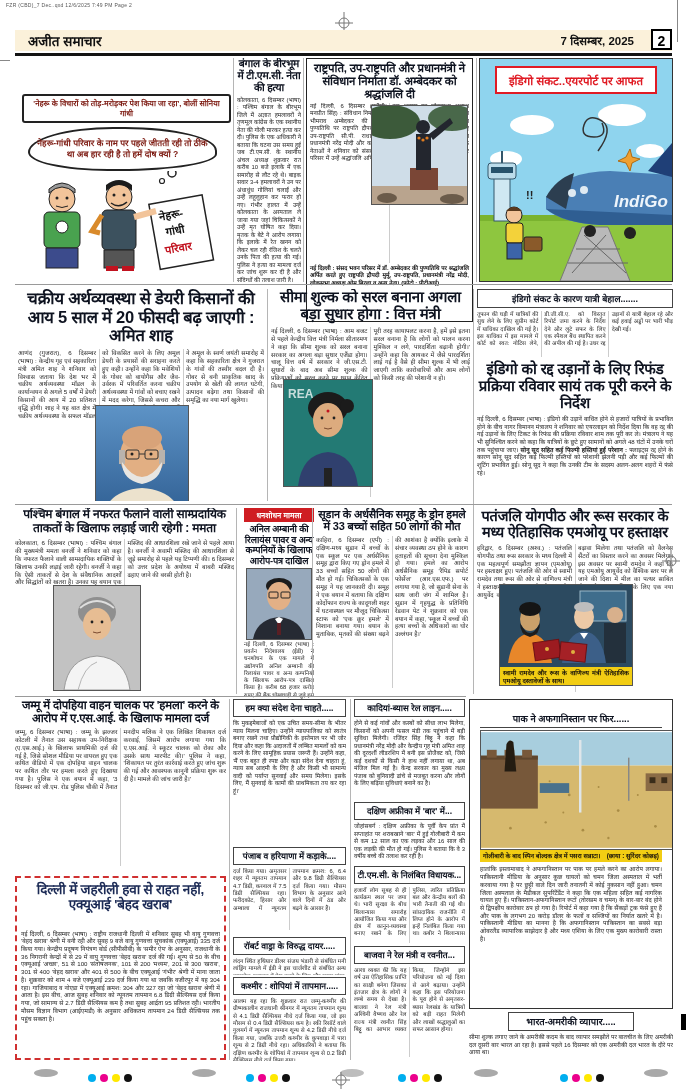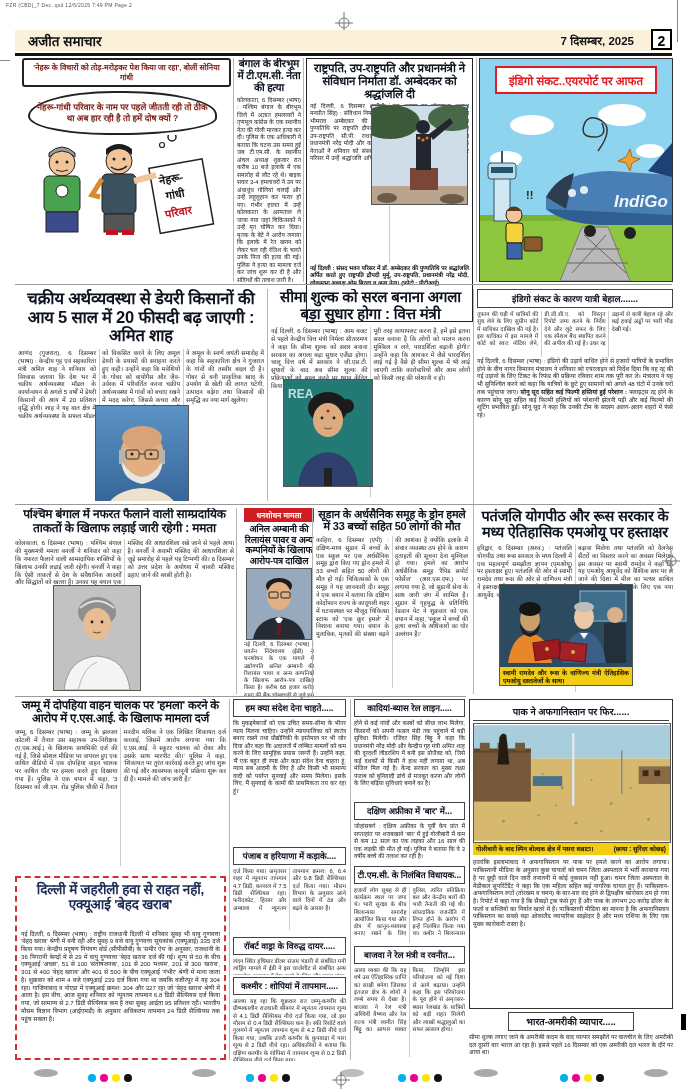--- a/index.html
+++ b/index.html
@@ -24,21 +24,21 @@
   .masthead{font-size:13.5px;font-weight:bold;color:#111;padding-left:5px;}
   .hdate{font-size:11.5px;font-weight:bold;color:#111;padding-right:30px;}
   .pagebox{position:absolute;left:651px;top:29px;width:21px;height:21px;border:2px solid #000;
            background:#fff;font-size:14px;font-weight:bold;text-align:center;line-height:21px;box-sizing:border-box;}
   .rule{position:absolute;left:15px;top:53px;width:657px;height:3px;background:#141414;}
   .printline{position:absolute;left:6px;top:2px;font-size:5px;color:#555;letter-spacing:0.3px;}
   .crosshair{stroke:#777;stroke-width:1;fill:none;}
   .bubble{border:2px solid #222;border-radius:48% 52% 55% 45% / 62% 58% 42% 46%;
           padding:9px 7px;font-size:8.6px;font-weight:bold;color:#7d1b12;text-align:center;line-height:1.25;background:#fff;}
   .capbox{border:2px solid #222;border-radius:3px;padding:3px 3px;font-size:7.8px;font-weight:bold;
-          color:#7d1b12;text-align:center;line-height:1.25;background:#fff;}
+          color:#7d1b12;text-align:center;line-height:1.25;background:#fff;margin-top:36px;}
   .redlabel{background:#cf1d22;color:#fff;font-size:7.6px;font-weight:bold;text-align:center;
             padding:2px 1px;margin-bottom:2px;}
   .cmyk span{display:inline-block;width:8px;height:8px;border-radius:50%;margin-right:4px;}
   .oval{position:absolute;width:24px;height:8px;border-radius:50%;background:#a9a9a9;}
   .dashedred{border:2px dashed #d03030;}
 </style>
 </head>
 <body>
 
 <div class="printline">FZR (CBD)_7 Dec..qxd  12/6/2025  7:49 PM  Page 2</div>
@@ -223,20 +223,21 @@
       <rect x="40" y="88" width="8" height="18" fill="#222"></rect>
     </svg>
   </div>
 </div>
 
 <div class="vr" style="left:473px;top:289px;height:405px"></div>
 
 <div class="article" style="left:477px;top:289px;width:196px;height:212px">
   <div class="boxhl">इंडिगो संकट के कारण यात्री बेहाल.......</div>
   <div class="bd cols3" style="font-size:5.8px;height:46px;overflow:hidden">तूफान की घड़ी में यात्रियों की सुध लेने के लिए सुप्रीम कोर्ट में याचिका दाखिल की गई है। इस याचिका में इस मामले में कोर्ट को स्वत: नोटिस लेने, डी.जी.सी.ए. को विस्तृत रिपोर्ट जमा करने के निर्देश देने और लुटे सफर के लिए एक स्पैशल बैंच स्थापित करने की अपील की गई है। उधर रद्द उड़ानों से यात्री बेहाल रहे और कई हवाई अड्डों पर भारी भीड़ देखी गई।</div>
+  <div class="hl" style="font-size:15px;margin:4px 0 3px">इंडिगो को रद्द उड़ानों के लिए रिफंड प्रक्रिया रविवार सायं तक पूरी करने के निर्देश</div>
   <div class="bd" style="font-size:6.1px;height:96px;overflow:hidden">
     <span>नई दिल्ली, 6 दिसम्बर (भाषा) : इंडिगो की उड़ानें बाधित होने से हजारों यात्रियों के प्रभावित होने के बीच नागर विमानन मंत्रालय ने शनिवार को एयरलाइन को निर्देश दिया कि वह रद्द की गई उड़ानों के लिए टिकट के रिफंड की प्रक्रिया रविवार शाम तक पूरी कर ले। मंत्रालय ने यह भी सुनिश्चित करने को कहा कि यात्रियों के छूटे हुए सामानों को अगले 48 घंटों में उनके घरों तक पहुंचाया जाए। </span><b>सोनू सूद सहित कई फिल्मी हस्तियां हुईं परेशान :</b><span> फ्लाइट्स रद्द होने के कारण सोनू सूद सहित कई फिल्मी हस्तियों को परेशानी झेलनी पड़ी और कई फिल्मों की शूटिंग प्रभावित हुई। सोनू सूद ने कहा कि उनकी टीम के सदस्य अलग-अलग शहरों में फंसे रहे।</span>
   </div>
 </div>
 
 <div class="hr" style="left:15px;top:504px;width:657px"></div>
 
 <div class="article" style="left:15px;top:508px;width:219px;height:186px">
   <div class="hl" style="font-size:12px;margin-bottom:4px">पश्चिम बंगाल में नफरत फैलाने वाली साम्प्रदायिक ताकतों के खिलाफ लड़ाई जारी रहेगी : ममता</div>
   <div style="position:relative;height:152px;overflow:hidden">
@@ -353,21 +354,21 @@
 </div>
 <div class="article" style="left:354px;top:866px;width:111px;height:78px">
   <div class="boxhl" style="font-size:8.6px">टी.एम.सी. के निलंबित विधायक...</div>
   <div class="bd cols2" style="font-size:5.7px;height:56px;overflow:hidden">हजारों लोग सुबह से ही कार्यक्रम स्थल पर जमा थे। भारी सुरक्षा के बीच शिलान्यास समारोह आयोजित किया गया और क्षेत्र में कानून-व्यवस्था बनाए रखने के लिए पुलिस, त्वरित प्रतिक्रिया बल और केन्द्रीय बलों की भारी तैनाती की गई थी। सांप्रदायिक राजनीति में लिप्त होने के आरोप में इन्हें निलंबित किया गया था। कबीर ने शिलान्यास के लिए 6 दिसम्बर का दिन चुना था। इसी दिन 1992 में अयोध्या में बाबरी मस्जिद ढहाई गई थी।</div>
 </div>
 <div class="article" style="left:354px;top:946px;width:111px;height:114px">
   <div class="boxhl" style="font-size:8.6px">बाजवा ने रेल मंत्री व रवनीत...</div>
   <div class="bd cols2" style="font-size:5.8px;height:90px;overflow:hidden">आशा व्यक्त की कि यह वर्ष उस ऐतिहासिक प्राप्ति का साक्षी बनेगा जिसका इंतजार क्षेत्र के लोगों ने लम्बे समय से देखा है। बाजवा ने रेल मंत्री अश्विनी वैष्णव और रेल राज्य मंत्री रवनीत सिंह बिट्टू का आभार व्यक्त किया, जिन्होंने इस परियोजना को नई दिशा से आगे बढ़ाया। उन्होंने कहा कि इस परियोजना के पूरा होने से अमृतसर-ब्यास रेलखंड के यात्रियों को बड़ी राहत मिलेगी और लाखों श्रद्धालुओं का सफर आसान होगा।</div>
 </div>
 
-<div class="article" style="left:469px;top:699px;width:204px;height:310px;border:1px solid #333;box-sizing:border-box;padding:3px">
+<div class="article" style="left:469px;top:699px;width:204px;height:310px;border:1px solid #333;box-sizing:border-box;padding:10px">
   <div class="boxhl" style="font-size:9.5px;border:none;border-bottom:1px solid #444;margin-bottom:2px">पाक ने अफगानिस्तान पर फिर......</div>
   <svg width="196" height="118" viewBox="0 0 200 118" style="border:1px solid #555;display:block">
     <rect width="200" height="34" fill="#a8cede"></rect>
     <rect y="34" width="200" height="84" fill="#d6b96e"></rect>
     <g fill="#a98c45">
         <circle cx="70" cy="50" r="1"></circle>
         <circle cx="90" cy="64" r="1.4"></circle>
         <circle cx="120" cy="56" r="1"></circle>
         <circle cx="140" cy="80" r="1.4"></circle>
         <circle cx="66" cy="92" r="1.2"></circle>

